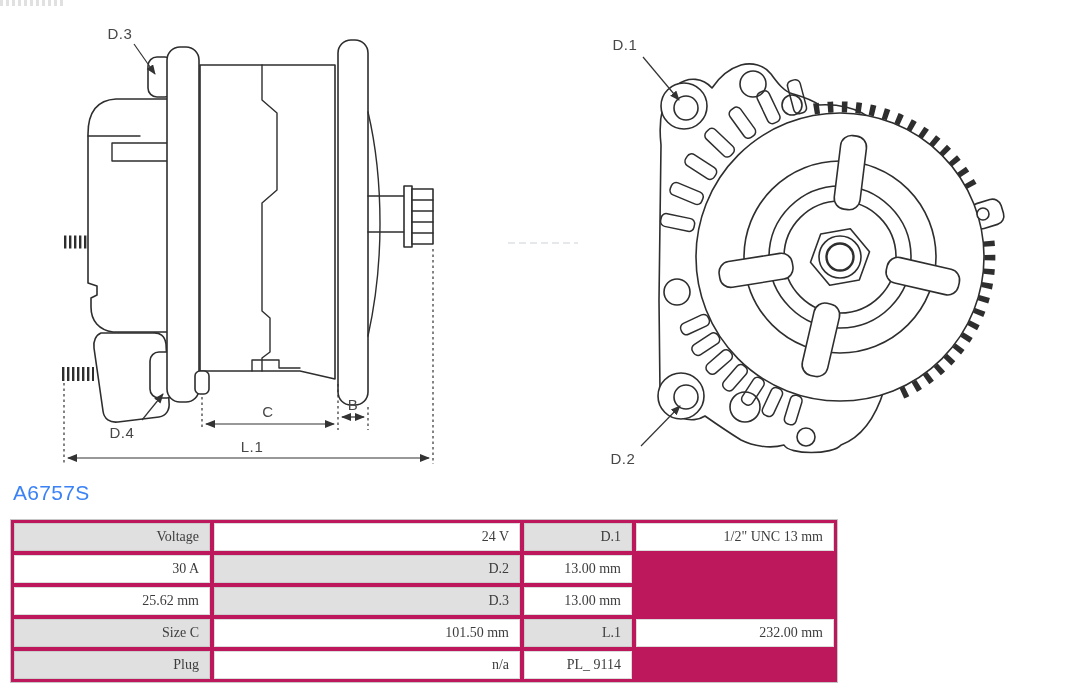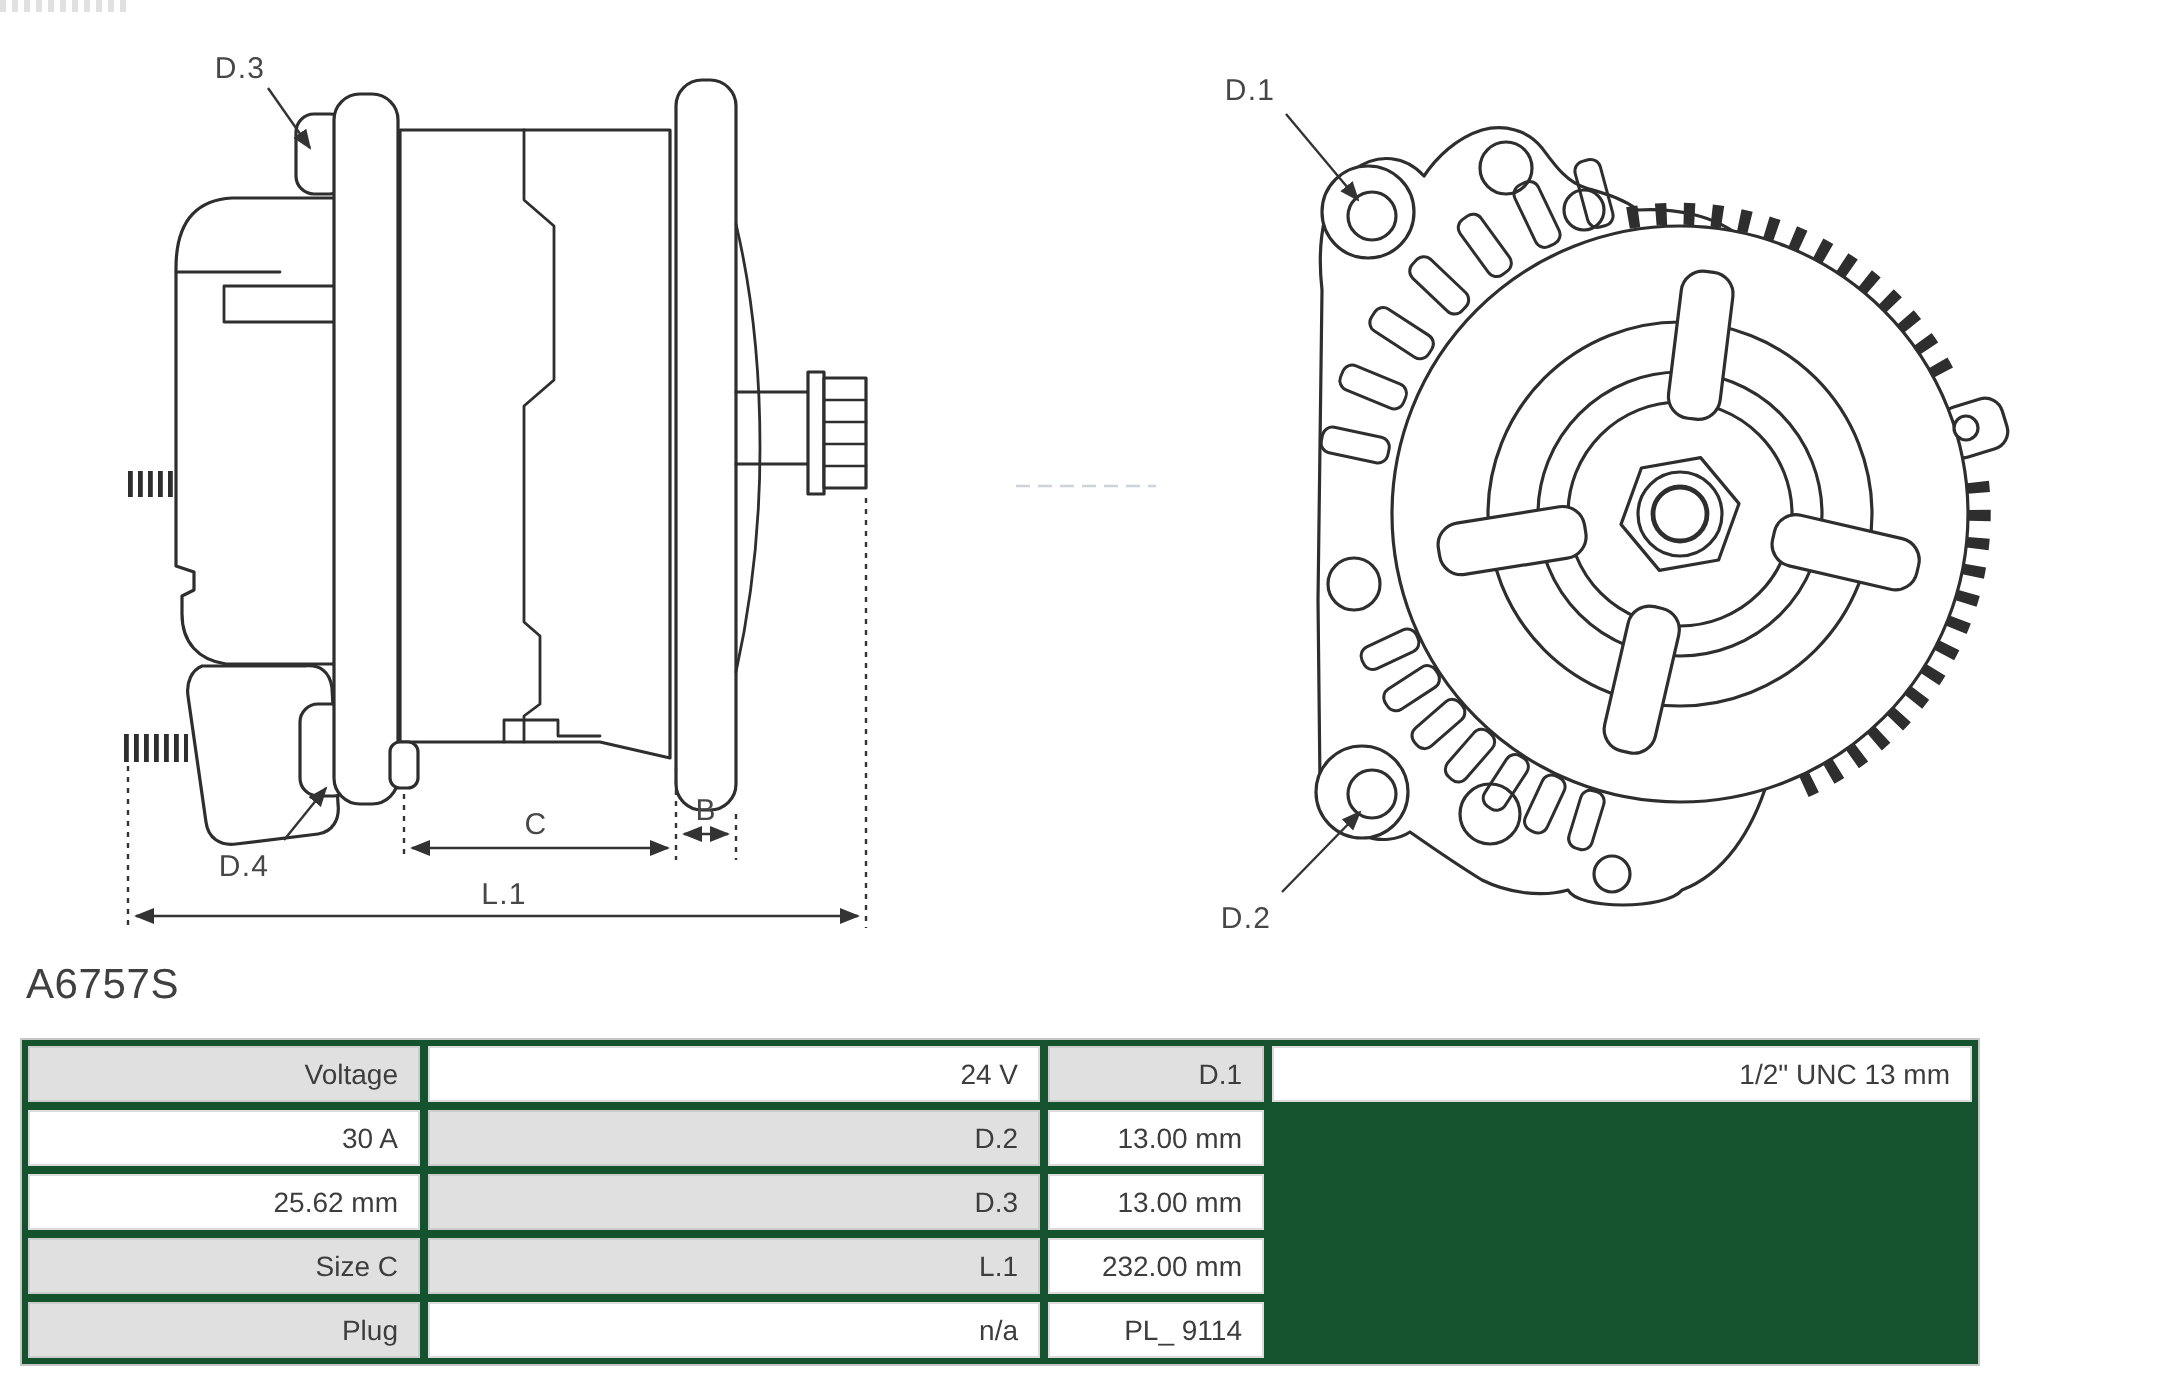--- a/index.html
+++ b/index.html
@@ -9,26 +9,26 @@
     font-family:"Liberation Sans", sans-serif; overflow:hidden;
   }
   .watermark-strip {
     position:absolute; left:0; top:0; width:66px; height:6px;
     background:repeating-linear-gradient(90deg,#d9d9d9 0 3px, #ffffff 3px 6px);
     opacity:.8;
   }
   .drawing-svg { position:absolute; left:0; top:0; }
   .part-number {
     position:absolute; left:13px; top:481px;
-    font-size:21px; font-weight:400; color:#404040; letter-spacing:.3px;
+    font-size:21px; font-weight:400; color:#3b82f6; letter-spacing:.3px;
   }
   .spec-table {
-    position:absolute; left:10px; top:519px; width:980px;
-    border:1px solid #c6c6c6; background:#14532d; padding:3px;
-    display:flex; flex-direction:column; gap:4px;
+    position:absolute; left:10px; top:519px; width:828px;
+    border:1px solid #c6c6c6; background:#be185d; padding:3px;
+    display:flex; flex-direction:column; gap:4px;font-family:Liberation Serif, serif;
   }
   .spec-row { display:grid; grid-template-columns:196px 306px 108px 1fr; gap:4px; height:28px; }
   .cell {
     display:flex; align-items:center; justify-content:flex-end;
     padding-right:10px; font-size:14px; color:#3d3d3d;
     border:1px solid #dcdcdc; background:#ffffff;
     white-space:nowrap; overflow:hidden;
   }
   .cell.label { background:#e0e0e0; border-color:#cbcbcb; }
   text.dim-label { font-size:15px; fill:#474747; letter-spacing:.6px; }
@@ -197,20 +197,21 @@
       <div class="cell label">D.2</div>
       <div class="cell value">13.00 mm</div>
     </div>
     <div class="spec-row">
       <div class="cell value">25.62 mm</div>
       <div class="cell label">D.3</div>
       <div class="cell value">13.00 mm</div>
     </div>
     <div class="spec-row">
       <div class="cell label">Size C</div>
+      <div class="cell value">101.50 mm</div>
       <div class="cell label">L.1</div>
       <div class="cell value">232.00 mm</div>
     </div>
     <div class="spec-row">
       <div class="cell label">Plug</div>
       <div class="cell value">n/a</div>
       <div class="cell value">PL_ 9114</div>
     </div>
   </div>
 

